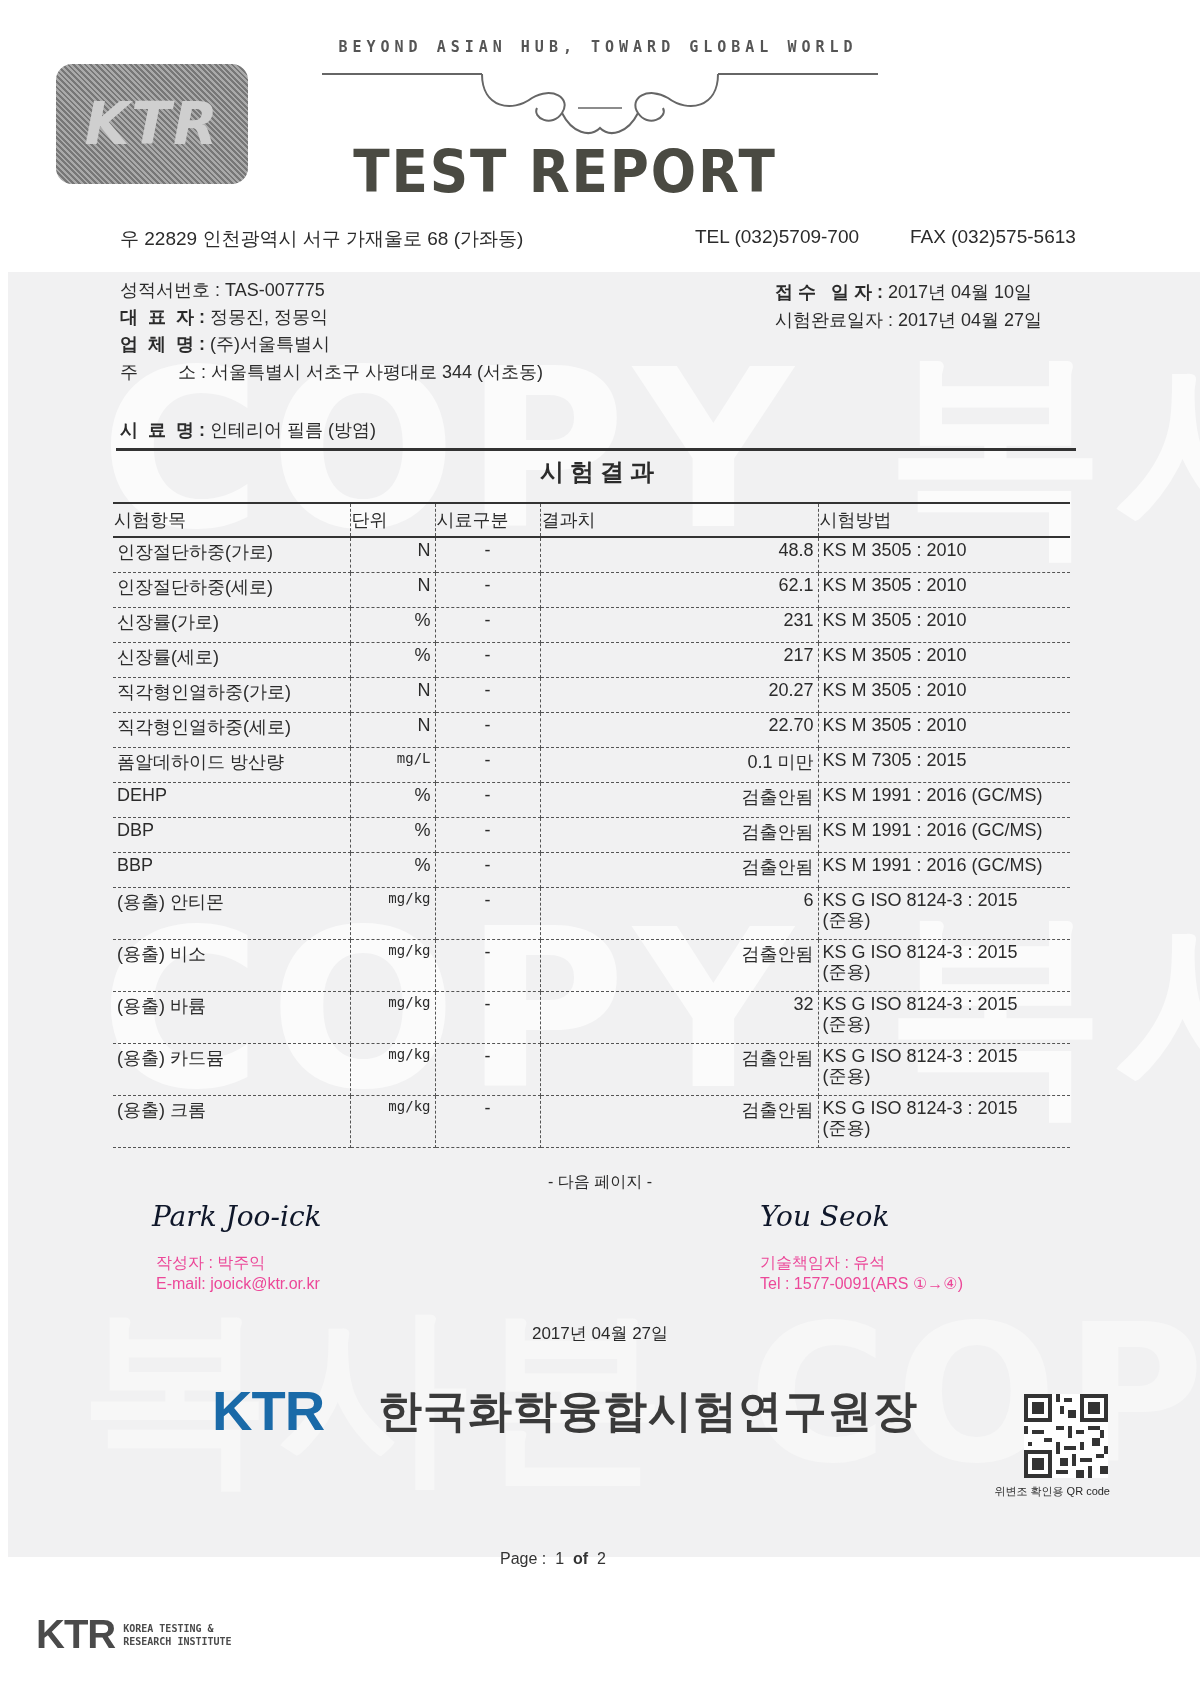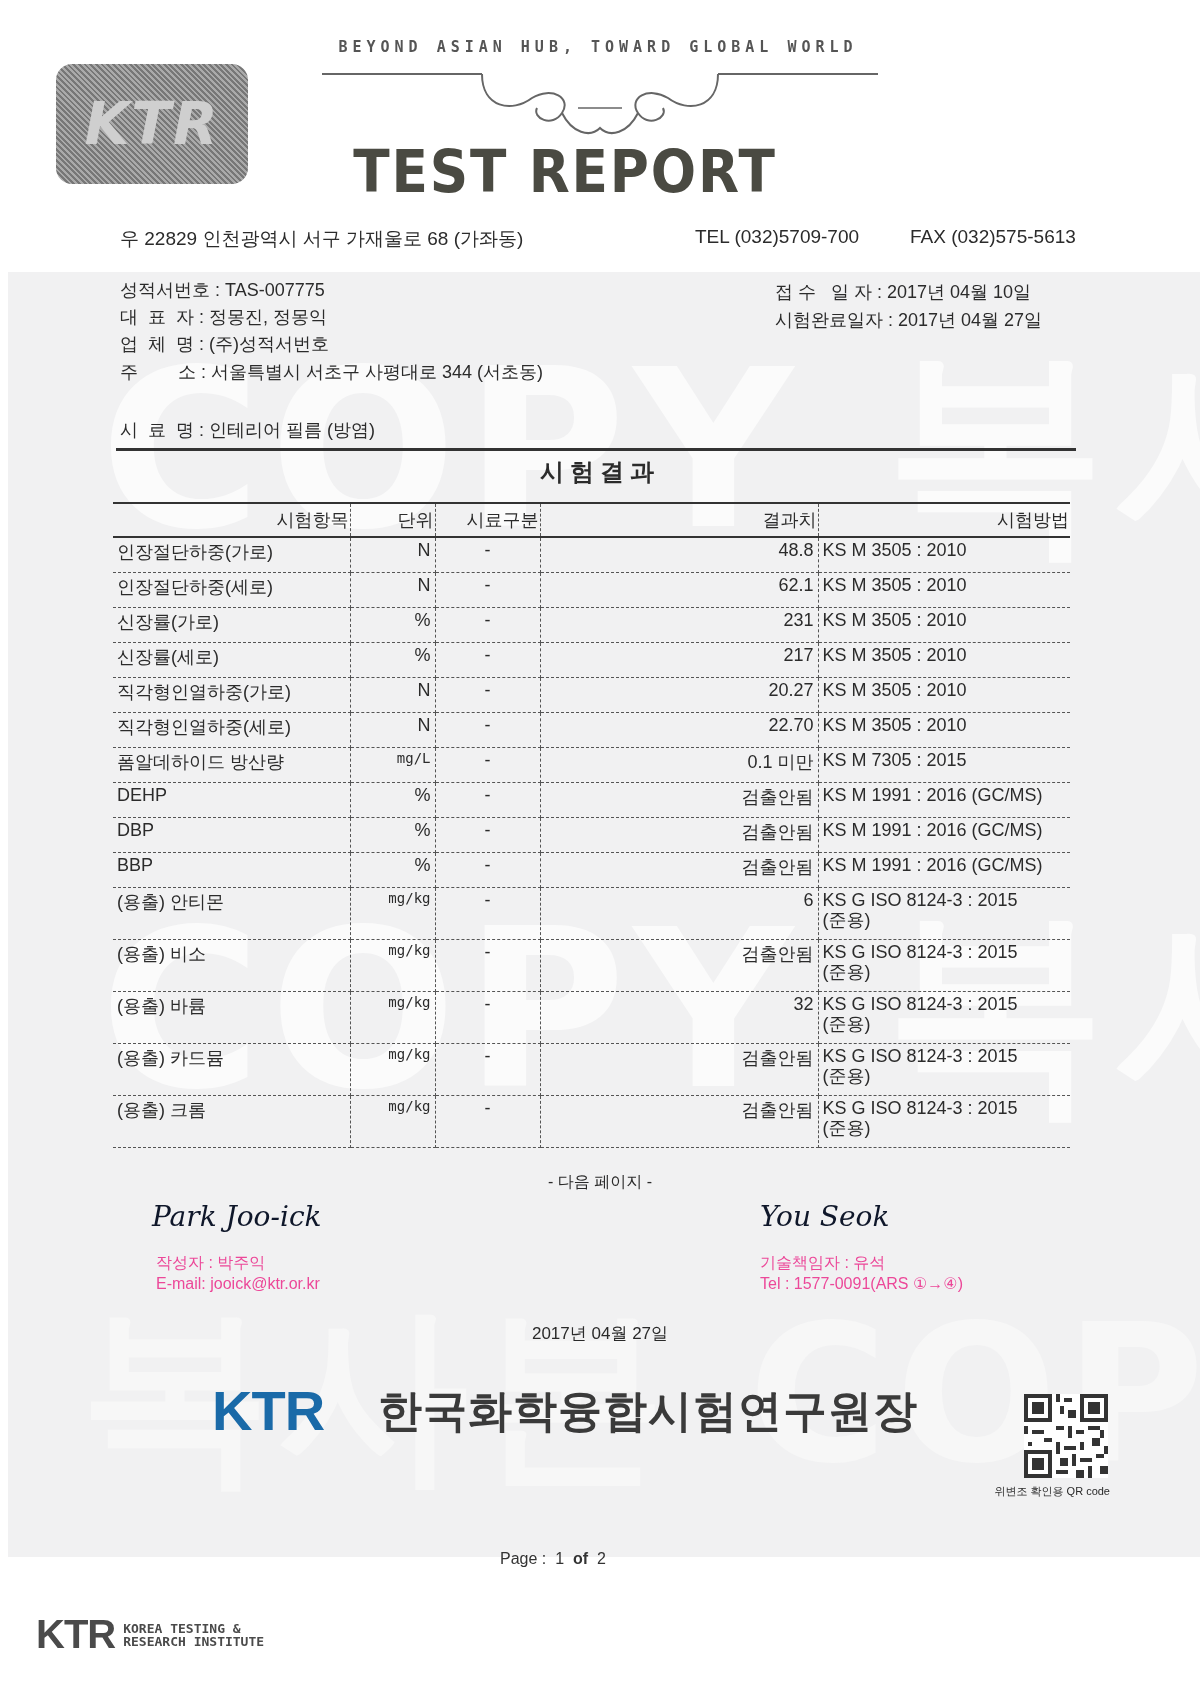--- a/index.html
+++ b/index.html
@@ -36,33 +36,33 @@
     letter-spacing: 5px; color: #555;
   }
   .ornament { position: absolute; left: 322px; top: 58px; }
   .title {
     position: absolute; left: 330px; top: 138px; width: 470px; text-align: center;
     font-family: "DejaVu Sans", sans-serif; font-weight: bold; font-size: 58px;
     color: #4a4a42; letter-spacing: 2px; transform: scaleX(0.92);
   }
   .addr { position: absolute; top: 226px; font-size: 19px; color: #2b2b2b; text-align: center; }
   .info { position: absolute; font-size: 18px; color: #2b2b2b; white-space: pre; }
-  .info b { font-weight: normal; margin-top: 48px; }
+  .info b { font-weight: bold; margin-top: 48px; }
   .rule-thick { position: absolute; left: 116px; width: 960px; height: 3px; background: #333; }
   .section-title {
     position: absolute; left: 500px; top: 456px; width: 200px; text-align: center;
     font-size: 24px; font-weight: bold; letter-spacing: 6px; color: #2b2b2b;
   }
   table.results {
     position: absolute; left: 113px; top: 502px; width: 957px;
     border-collapse: collapse; font-size: 18px; color: #2b2b2b;
   }
   table.results th {
     font-weight: normal; height: 30px; border-bottom: 2px solid #333;
-    border-top: 2px solid #333; text-align: right; font-size: 18px;
+    border-top: 2px solid #333; text-align: left; font-size: 18px;
   }
   table.results td { height: 31px; border-bottom: 1px dashed #555; vertical-align: top; padding-top: 2px; }
   table.results tr.tall td { height: 48px; }
   table.results td, table.results th { border-right: 1px dashed #555; }
   table.results td:last-child, table.results th:last-child { border-right: none; }
   td.item { text-align: left; padding-left: 4px; }
   td.unit { text-align: right; padding-right: 4px; }
   td.unit.small { font-size: 14px; font-family: "DejaVu Sans Mono", monospace; }
   td.sample { text-align: center; }
   td.value { text-align: right; padding-right: 4px; }
@@ -80,21 +80,21 @@
   }
   .org-name {
     position: absolute; left: 378px; top: 1382px; font-weight: bold; font-size: 44px;
     color: #3a3a3a; letter-spacing: 1px;
   }
   .qr { position: absolute; left: 1024px; top: 1394px; width: 84px; height: 84px; }
   .qr-caption { position: absolute; left: 905px; top: 1484px; width: 205px; text-align: right; font-size: 11px; }
   .page-no { position: absolute; left: 500px; top: 1550px; font-size: 16px; color: #333; }
   .footer-logo { position: absolute; left: 36px; top: 1612px; display: flex; align-items: center; gap: 8px; }
   .footer-logo .k { font-family: "Liberation Sans", sans-serif; font-weight: bold; font-size: 40px; color: #4a4a4a; letter-spacing: -1px; }
-  .footer-logo .sub { font-family: "DejaVu Sans Mono", monospace; font-size: 13px; font-weight: bold; line-height: 13px; color: #4a4a4a; }
+  .footer-logo .sub { font-family: "DejaVu Sans Mono", monospace; font-size: 10px; font-weight: bold; line-height: 13px; color: #4a4a4a; }
 </style>
 </head>
 <body>
 
 <div class="bg-band"></div>
 <div class="watermark" style="left:100px;top:340px;font-size:220px;">COPY 복사본</div>
 <div class="watermark" style="left:100px;top:900px;font-size:220px;">COPY 복사본</div>
 <div class="watermark" style="left:80px;top:1300px;font-size:190px;color:#f7f7f7;">복사본 COPY</div>
 
 <div class="seal">
@@ -109,21 +109,21 @@
   <path d="M240 55 C250 75 268 80 278 70 C288 80 306 75 316 55" fill="none" stroke="#666" stroke-width="2"></path>
   <line x1="256" y1="50" x2="300" y2="50" stroke="#666" stroke-width="1.5"></line>
 </svg>
 <div class="title">TEST REPORT</div>
 <div class="addr" style="left:120px;">우 22829 인천광역시 서구 가재울로 68 (가좌동)</div>
 <div class="addr" style="left:695px;">TEL (032)5709-700</div>
 <div class="addr" style="left:910px;">FAX (032)575-5613</div>
 
 <div class="info" style="left:120px;top:278px;"><span>성적서번호 :</span> <span>TAS-007775</span></div>
 <div class="info" style="left:120px;top:305px;"><b>대  표  자 :</b> <span>정몽진, 정몽익</span></div>
-<div class="info" style="left:120px;top:332px;"><b>업  체  명 :</b> <span>(주)성적서번호</span></div>
+<div class="info" style="left:120px;top:332px;"><b>업  체  명 :</b> <span>(주)서울특별시</span></div>
 <div class="info" style="left:120px;top:360px;"><span>주        소 :</span> <span>서울특별시 서초구 사평대로 344 (서초동)</span></div>
 <div class="info" style="left:120px;top:418px;"><b>시  료  명 :</b> <span>인테리어 필름 (방염)</span></div>
 <div class="info" style="left:775px;top:280px;"><b>접 수   일 자 :</b> <span>2017년 04월 10일</span></div>
 <div class="info" style="left:775px;top:308px;"><span>시험완료일자 :</span> <span>2017년 04월 27일</span></div>
 
 <div class="rule-thick" style="top:448px;"></div>
 <div class="section-title">시험결과</div>
 
 <table class="results">
   <colgroup>

